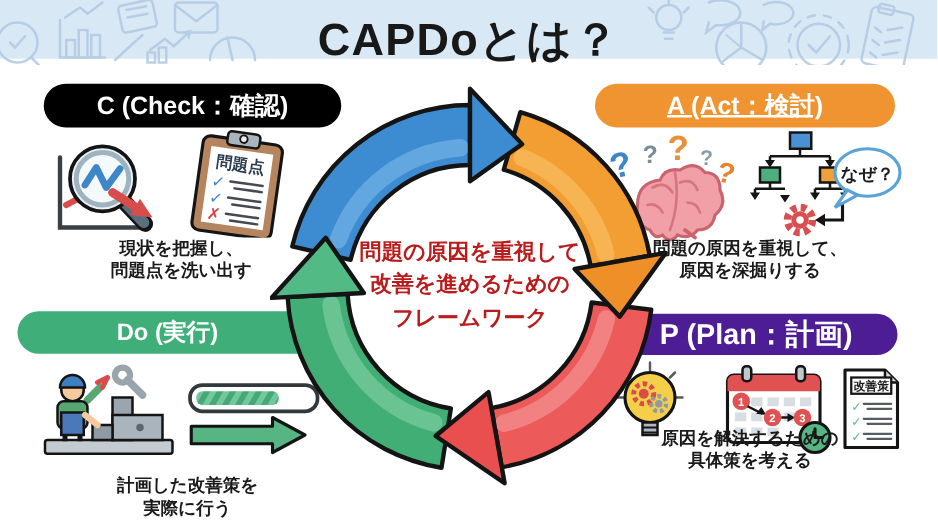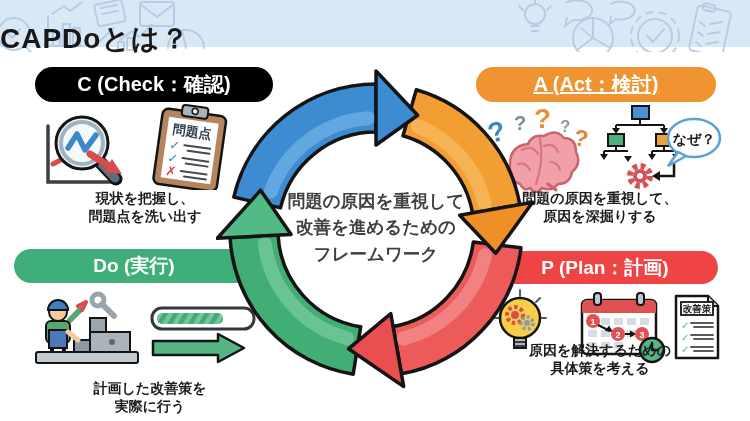--- a/index.html
+++ b/index.html
@@ -10,41 +10,41 @@
   #stage{
     position:relative;width:750px;height:421px;overflow:hidden;
     background:#ffffff;
   }
   
   .title-band{
     position:absolute;left:0;top:0;width:750px;height:47px;
     background:#d9e8f5;z-index:0;
   }
   .page-title{
-    position:absolute;left:0;top:20px;width:750px;text-align:left;
-    font-size:28px;font-weight:800;color:#181818;letter-spacing:1px;z-index:2;
+    position:absolute;left:0;top:8px;width:750px;text-align:center;
+    font-size:36px;font-weight:800;color:#181818;letter-spacing:1px;z-index:2;
   }
   .doodles{position:absolute;top:0;z-index:1;opacity:.9;}
   .doodles.left{left:0;}
   .doodles.right{right:0;}
   
   .pill{
     position:absolute;height:35px;border-radius:18px;display:flex;
     align-items:center;justify-content:center;color:#ffffff;
     font-weight:800;font-size:20px;z-index:1;white-space:nowrap;
   }
   .pill-check{left:35px;top:67px;width:238px;background:#000000;}
   .pill-act{left:476px;top:67px;width:240px;background:#ef9430;text-decoration:underline;}
   .pill-do{left:14px;top:249px;width:300px;background:#3fae79;padding-right:60px;box-sizing:border-box;font-size:19px;height:34px;}
-  .pill-plan{left:437px;top:251px;width:281px;background:#ef4444;padding-left:55px;box-sizing:border-box;font-size:19px;height:33px;}
+  .pill-plan{left:437px;top:251px;width:281px;background:#4c1d95;padding-left:55px;box-sizing:border-box;font-size:23px;height:33px;}
   
   .cycle{position:absolute;left:216px;top:52px;z-index:2;}
   .center-text{
     position:absolute;left:266px;top:188px;width:220px;z-index:3;
-    text-align:center;font-size:17.5px;font-weight:800;color:#404040;
+    text-align:center;font-size:17.5px;font-weight:800;color:#b91c1c;
     line-height:1.5;
   }
   
   .illus{position:absolute;z-index:1;}
   .illus-check{left:40px;top:102px;}
   .illus-act{left:482px;top:102px;}
   .illus-do{left:32px;top:288px;}
   .illus-plan{left:490px;top:288px;}
   
   .desc{

